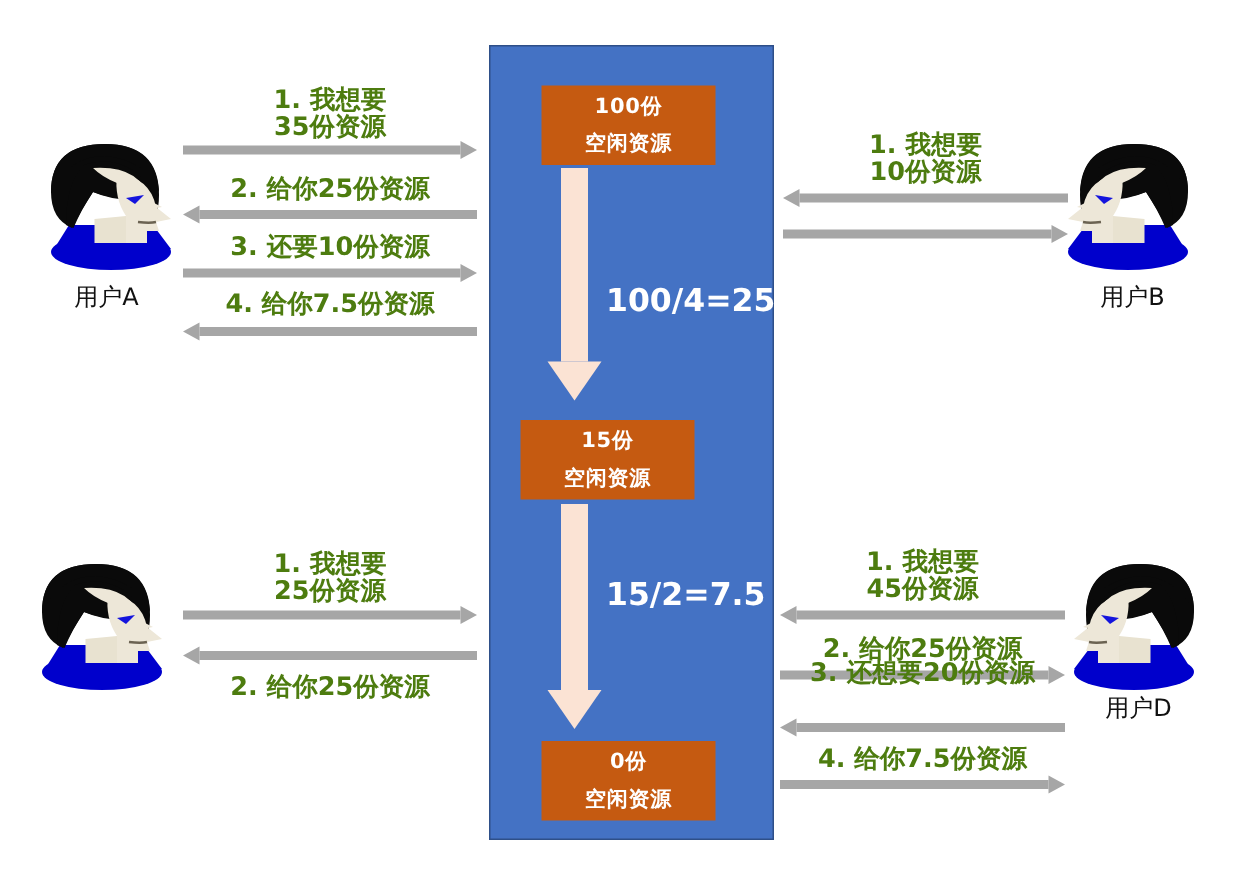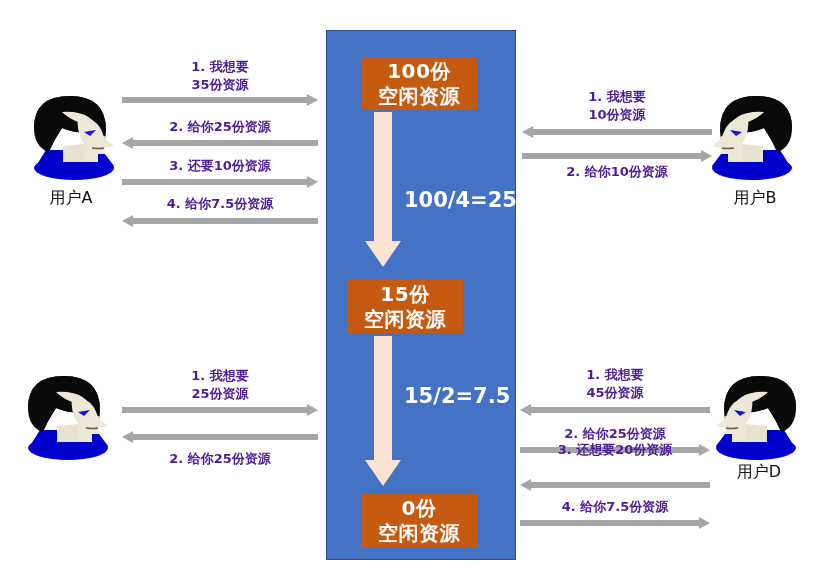--- a/index.html
+++ b/index.html
@@ -20,21 +20,21 @@
     box-sizing:border-box;
   }
 
   
   .res-box{
     position:absolute;
     width:116px;height:53px;
     background:#C55A11;
     color:#ffffff;
     font-weight:bold;
-    font-size:20px;
+    font-size:14px;
     line-height:25px;
     text-align:center;
     display:flex;
     flex-direction:column;
     align-items:center;
     justify-content:center;
     letter-spacing:.5px;
   }
   .res-box .l1{display:block;}
   .res-box .l2{display:block;}
@@ -82,23 +82,23 @@
     border-top:6px solid transparent;
     border-bottom:6px solid transparent;
   }
   .msg-arrow.right .bar{left:0;right:11px;}
   .msg-arrow.right .tip{right:0;border-left:11px solid #A6A6A6;}
   .msg-arrow.left  .bar{left:11px;right:0;}
   .msg-arrow.left  .tip{left:0;border-right:11px solid #A6A6A6;}
 
   .msg-label{
     position:absolute;
-    font-size:13px;
+    font-size:17px;
     font-weight:bold;
-    color:#4c1d95;
+    color:#4d7c0f;
     text-align:center;
     white-space:nowrap;
     line-height:17px;
   }
   .msg-label.two{line-height:18px;}
 
   
   .user-label{
     position:absolute;
     font-size:16px;
@@ -208,21 +208,20 @@
   </div>
   <div class="msg-arrow left" style="left:522px;top:126px;width:190px;">
     <div class="bar"></div>
     <div class="tip"></div>
   </div>
 
   <div class="msg-arrow right" style="left:522px;top:150px;width:190px;">
     <div class="bar"></div>
     <div class="tip"></div>
   </div>
-  <div class="msg-label" style="left:522px;top:163px;width:190px;">2. 给你10份资源</div>
 
   <svg class="avatar" style="left:12px;top:368px;" viewBox="0 0 106 96">
     <ellipse cx="56" cy="80" rx="40" ry="12" fill="#0000CC"></ellipse>
     <path d="M28 62 L84 62 L96 78 Q56 92 18 78 Z" fill="#0000CC"></path>
     <path d="M45 58 L45 74 L66 74 L66 56 Z" fill="#E8E2D0"></path>
     <path d="M16 40 Q16 8 52 8 Q88 8 88 42 Q88 58 80 64 L78 44 Q60 46 44 40 Q36 52 30 64 Q16 58 16 40 Z" fill="#0A0A0A"></path>
     <path d="M38 22 Q62 14 80 34 Q90 48 84 62 L80 63 L79 44 Q60 47 44 40 Q36 52 31 64 L26 62 Q26 34 38 22 Z" fill="#0A0A0A"></path>
     <path d="M44 24 Q76 22 82 46 Q84 58 78 66 L72 66 L74 58 L66 58 L68 50 L62 48 L69 36 L60 34 Q50 30 44 24 Z" fill="#EDE7D8"></path>
     <path d="M60 28 Q82 30 86 50 L96 58 L86 60 L88 66 L80 66 L80 74 L66 74 L66 56 Q58 44 60 28 Z" fill="#EDE7D8"></path>
     <polygon points="78,44 90,50 80,52" fill="#EDE7D8"></polygon>

